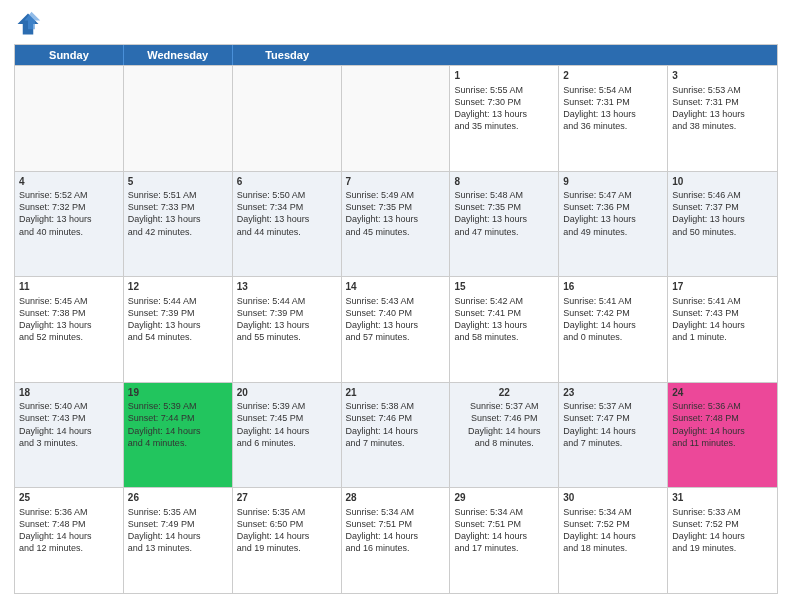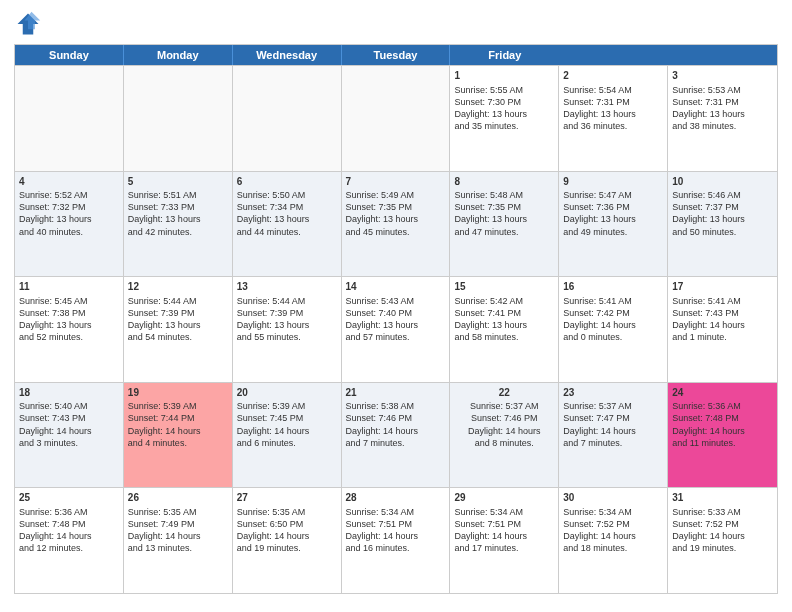--- a/index.html
+++ b/index.html
@@ -126,24 +126,22 @@
     </div>
     <div class="title-block">
       <div class="title-month"></div>
       <div class="title-location"></div>
     </div>
   </div>
 
   <div class="calendar">
     <div class="cal-header">
     <div class="cal-header-cell">Sunday</div>
-        <div class="cal-header-cell">Monday</div>
         <div class="cal-header-cell">Wednesday</div>
         <div class="cal-header-cell">Tuesday</div>
-        <div class="cal-header-cell">Friday</div>
       </div>
     <div class="cal-body">
     <div class="cal-row">
           <div class="cal-cell empty"></div>
           <div class="cal-cell empty"></div>
           <div class="cal-cell empty"></div>
           <div class="cal-cell empty"></div>
           <div class="cal-cell">
             <span class="day-num">1</span>
             <div>Sunrise: 5:55 AM</div>
@@ -269,21 +267,21 @@
           </div>
         </div>
         <div class="cal-row">
           <div class="cal-cell alt" style="background: rgb(238, 242, 247);">
             <span class="day-num">18</span>
             <div>Sunrise: 5:40 AM</div>
             <div>Sunset: 7:43 PM</div>
             <div>Daylight: 14 hours</div>
             <div>and 3 minutes.</div>
           </div>
-          <div class="cal-cell alt" style="background: #fca5a5;">
+          <div class="cal-cell alt" style="background: #22c55e;">
             <span class="day-num">19</span>
             <div>Sunrise: 5:39 AM</div>
             <div>Sunset: 7:44 PM</div>
             <div>Daylight: 14 hours</div>
             <div>and 4 minutes.</div>
           </div>
           <div class="cal-cell alt" style="background: rgb(238, 242, 247);">
             <span class="day-num">20</span>
             <div>Sunrise: 5:39 AM</div>
             <div>Sunset: 7:45 PM</div>

